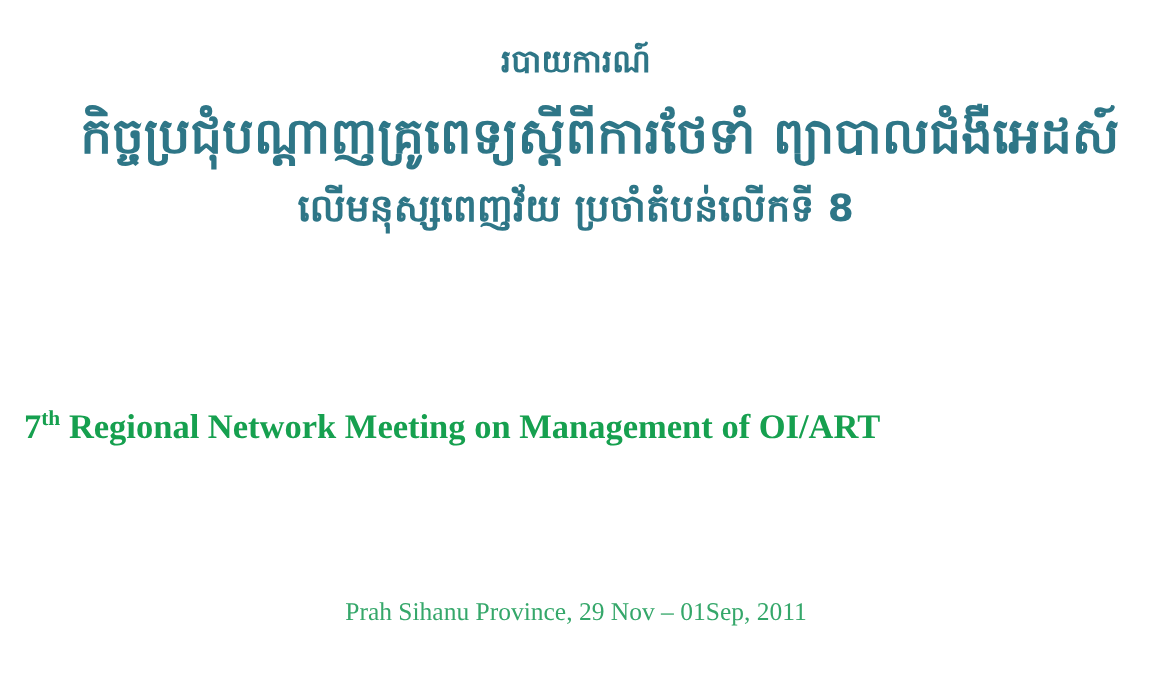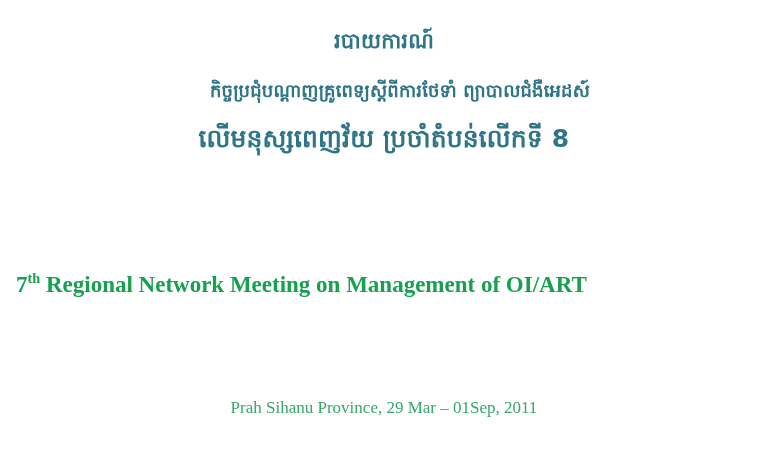--- a/index.html
+++ b/index.html
@@ -36,21 +36,21 @@
     font-weight: 700;
     letter-spacing: 0.2px;
     white-space: nowrap;
   }
   .khmer-line-1 {
     font-size: 21px;
     line-height: 30px;
     margin-bottom: 18px;
   }
   .khmer-line-2 {
-    font-size: 18px;
+    font-size: 33px;
     line-height: 34px;
     margin-bottom: 14px;
     margin-left: 32px;
   }
   .khmer-line-3 {
     font-size: 25px;
     line-height: 34px;
   }
 
   
@@ -102,16 +102,16 @@
     <div class="khmer-line khmer-line-1">របាយការណ៍</div>
     <div class="khmer-line khmer-line-2">កិច្ចប្រជុំបណ្តាញគ្រូពេទ្យស្តីពីការថែទាំ ព្យាបាលជំងឺអេដស៍</div>
     <div class="khmer-line khmer-line-3">លើមនុស្សពេញវ័យ ប្រចាំតំបន់លើកទី 8</div>
   </div>
 
   <div class="english-block">
     <div class="english-line"><span>7</span><span class="ordinal-sup">th</span><span> Regional Network Meeting on Management of OI/ART</span></div>
   </div>
 
   <div class="venue-block">
-    <div class="venue-line">Prah Sihanu Province, 29 Mar – 01Sep, 2011</div>
+    <div class="venue-line">Prah Sihanu Province, 29 Nov – 01Sep, 2011</div>
   </div>
 
 </div>
 
 </body></html>

